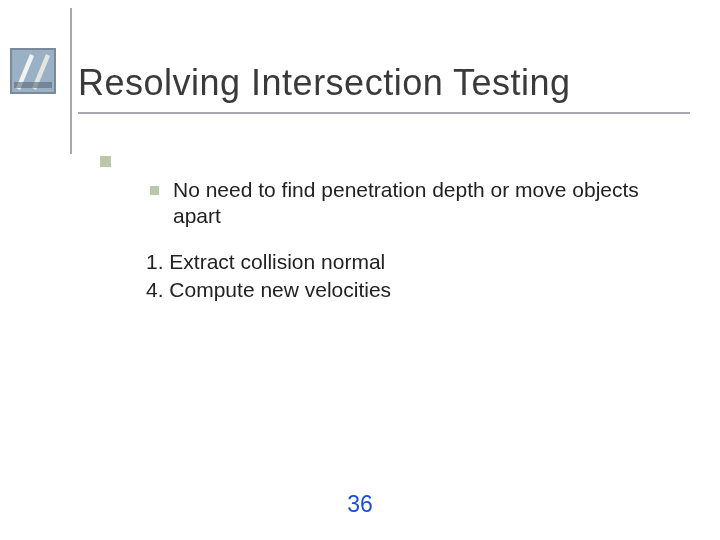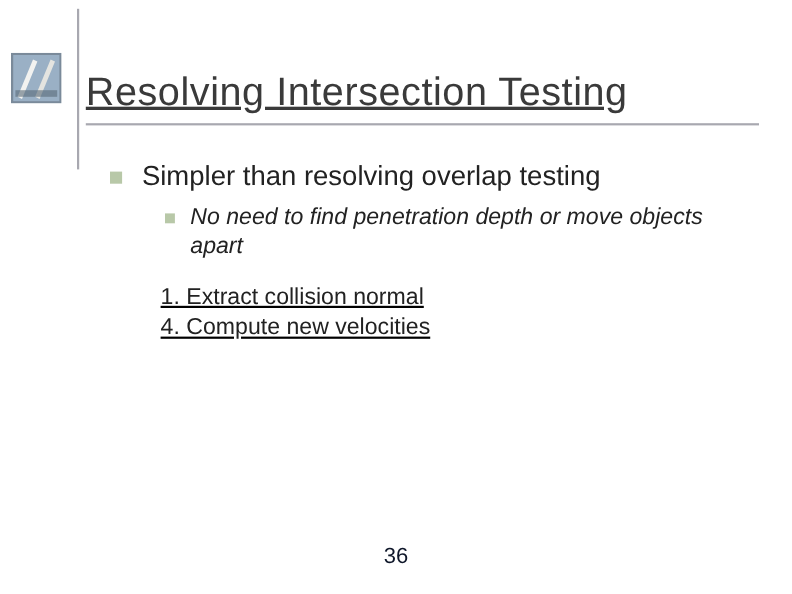--- a/index.html
+++ b/index.html
@@ -27,21 +27,20 @@
   }
   .title {
     position: absolute;
     top: 62px;
     left: 78px;
     font-size: 36px;
     font-weight: 400;
     color: #3a3a3a;
     font-family: "Verdana", sans-serif;
     letter-spacing: 0.5px;
-    text-decoration: underline;
   }
   .title-underline {
     position: absolute;
     top: 112px;
     left: 78px;
     width: 612px;
     height: 2px;
     background: #a8a8b0;
   }
   .content {
@@ -64,52 +63,50 @@
     margin-right: 18px;
   }
   .li1 .txt {
     font-size: 25px;
     color: #222;
   }
   .li2 {
     display: flex;
     align-items: flex-start;
     margin: 6px 0 18px 50px;
-    font-style: italic;
   }
   .sqbullet-sm {
     width: 9px;
     height: 9px;
     background: #b8c8a8;
     flex: 0 0 9px;
     margin-top: 9px;
     margin-right: 14px;
   }
   .li2 .txt {
     font-size: 21px;
     color: #222;
     line-height: 1.25;
   }
   .numlist {
     margin: 16px 0 0 46px;
-    text-decoration: underline;
   }
   .numitem {
     font-size: 21px;
     color: #222;
     line-height: 1.35;
   }
   .pagenum {
     position: absolute;
     bottom: 22px;
     left: 0;
     width: 720px;
     text-align: center;
-    font-size: 20px;
-    color: #0f172a;
+    font-size: 23px;
+    color: #1d4ed8;
   }
 </style>
 </head>
 <body>
 
 <div class="logo">
   <svg viewBox="0 0 46 46" width="46" height="46">
     <rect x="0" y="0" width="46" height="46" fill="#7a8a9a"></rect>
     <rect x="2" y="2" width="42" height="42" fill="#9ab0c5"></rect>
     <path d="M6 40 L20 6 L24 8 L10 42 Z" fill="#f2f2f0"></path>
@@ -120,21 +117,20 @@
 
 <div class="vbar"></div>
 
 <h1 class="title">Resolving Intersection Testing</h1>
 <div class="title-underline"></div>
 
 <div class="content">
 
   <div class="li1">
     <div class="sqbullet"></div>
-    <div class="txt">Simpler than resolving overlap testing</div>
   </div>
 
   <div class="li2">
     <div class="sqbullet-sm"></div>
     <div class="txt">No need to find penetration depth or move objects apart</div>
   </div>
 
 
   <div class="numlist">
     <div class="numitem">1. Extract collision normal</div>

